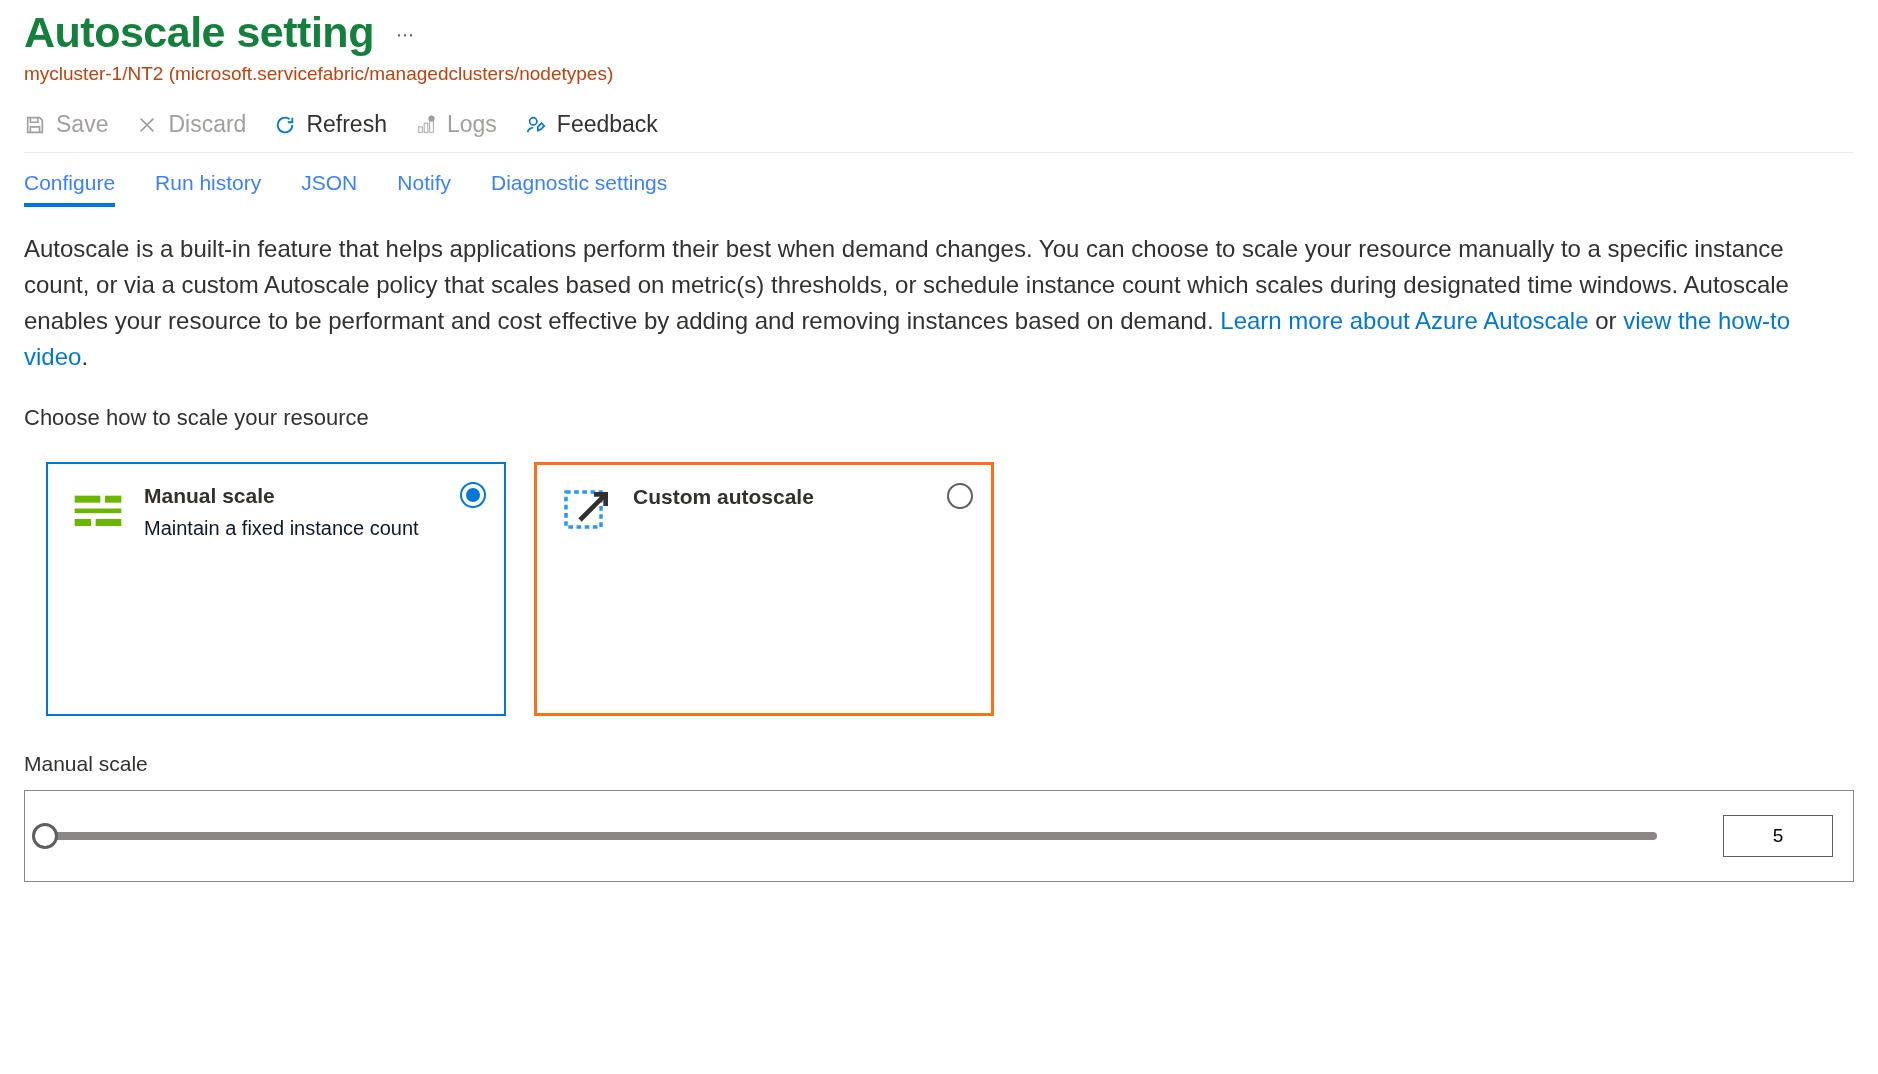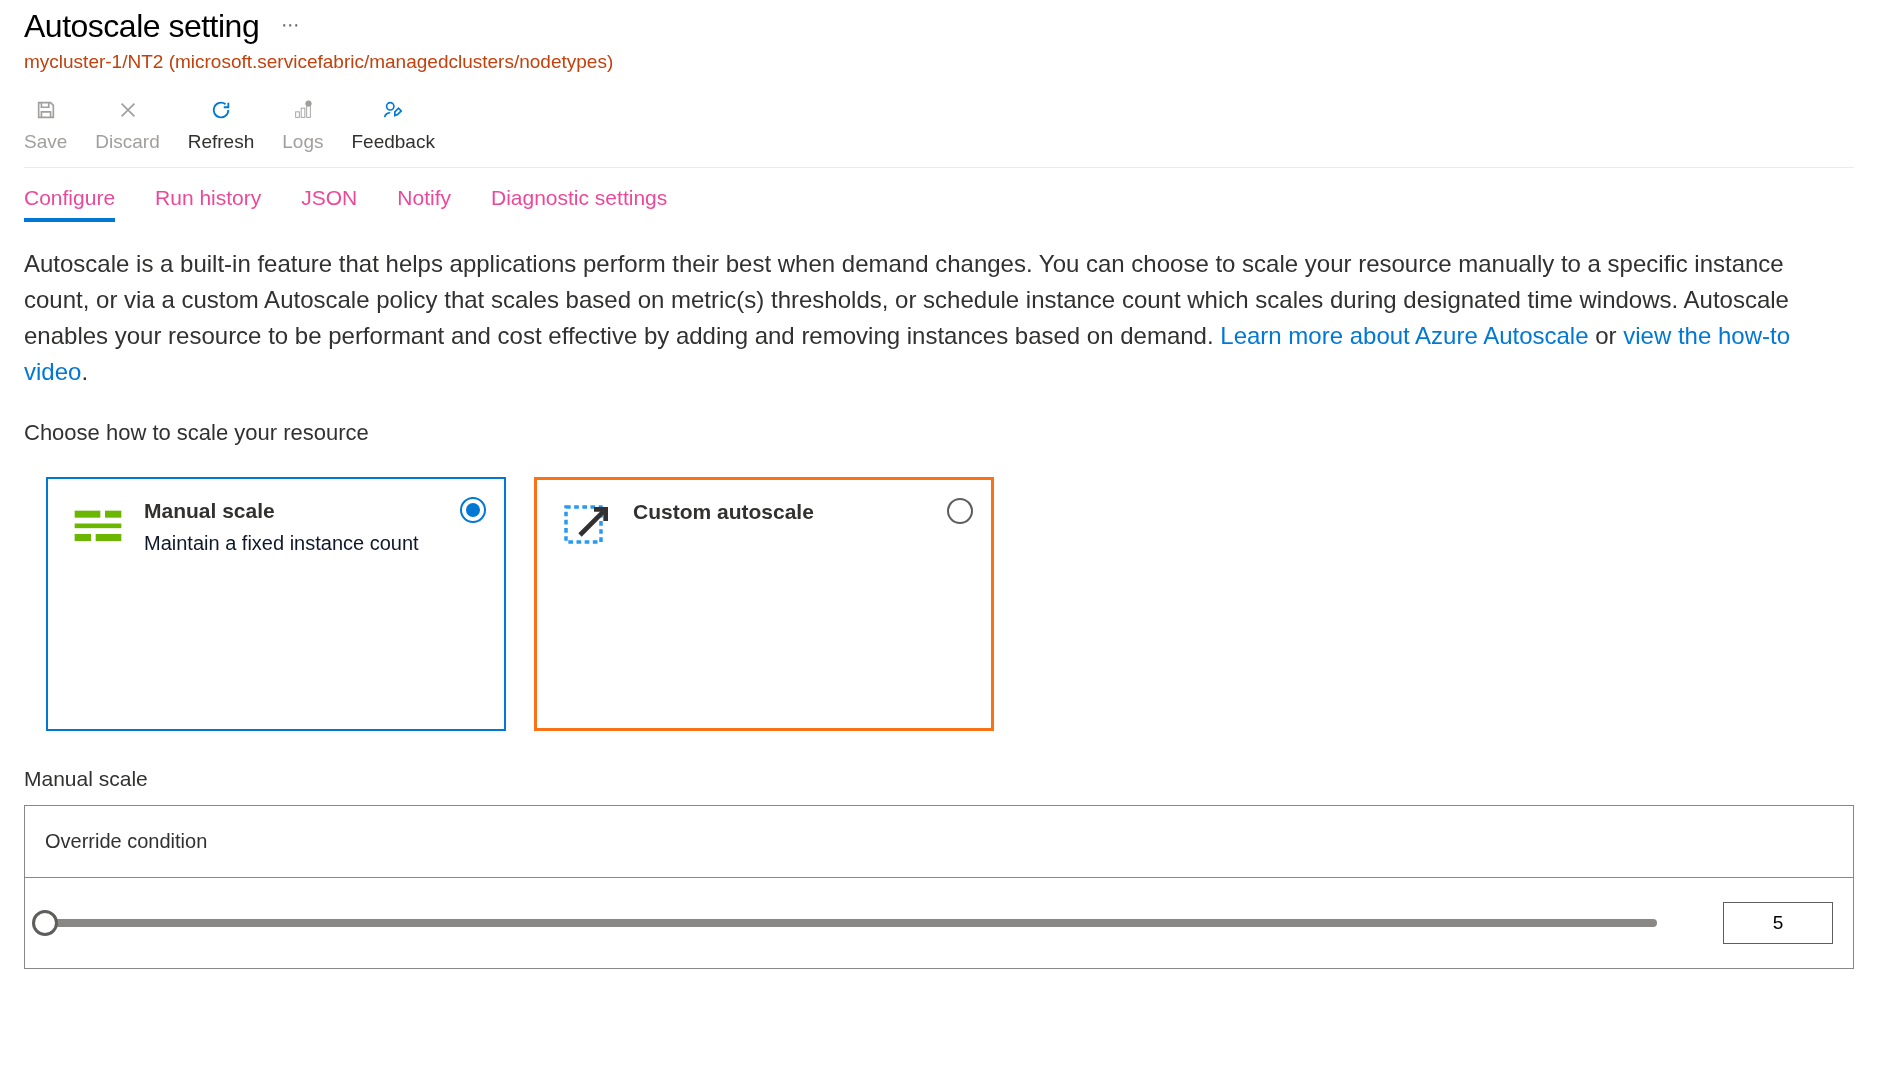--- a/index.html
+++ b/index.html
@@ -4,66 +4,65 @@
   <style>
     * { box-sizing: border-box; margin: 0; padding: 0; }
     body {
       font-family: "Segoe UI", -apple-system, BlinkMacSystemFont, sans-serif;
       background: #fff;
       color: #323130;
       padding: 0 24px 40px 24px;
     }
     .header-row { display: flex; align-items: baseline; gap: 22px; margin-top: 8px; }
     .page-title {
-      font-size: 32px;
-      font-weight: 400;
-      color: #000000;
+      font-size: 43px;
+      font-weight: 700;
+      color: #15803d;
       letter-spacing: -0.5px;
     }
     .more-dots { font-size: 18px; color: #605e5c; letter-spacing: 2px; cursor: pointer; position: relative; top: -6px; }
     .resource-path {
       font-size: 19px;
       color: #c2410c;
       margin-top: 6px;
       margin-bottom: 26px;
     }
     .toolbar {
       display: flex;
       align-items: center;
       gap: 28px;
       padding-bottom: 14px;
       border-bottom: 1px solid #edebe9;
     }
     .toolbar-btn {
       display: inline-flex;
       align-items: center;
       gap: 10px;
-      font-size: 19px;
+      font-size: 23px;
       color: #323130;
       cursor: pointer;
       background: none;
       border: none;
-      flex-direction: column;
     }
     .toolbar-btn.disabled { color: #a19f9d; cursor: default; }
     .toolbar-btn svg { width: 22px; height: 22px; flex-shrink: 0; }
     .disabled svg { stroke: #a19f9d; fill: none; }
     .toolbar-btn .refresh-svg { stroke: #0078d4; }
     .toolbar-btn .feedback-svg { stroke: #0078d4; }
     .tabbar {
       display: flex;
       gap: 40px;
       margin-top: 18px;
       margin-bottom: 24px;
       font-size: 21px;
     }
     .tab {
       padding-bottom: 8px;
       cursor: pointer;
-      color: #ec4899;
+      color: #3b82f6;
     }
     .tab.active {
       border-bottom: 4px solid #0078d4;
       font-weight: 400;
     }
     .description {
       font-size: 24px;
       line-height: 1.5;
       color: #323130;
       margin-bottom: 30px;
@@ -253,23 +252,20 @@
     <div class="opt-text">
       <div class="opt-title">Custom autoscale</div>
     </div>
   </div>
 </div>
 
 <div class="subsection-label">Manual scale</div>
 
 <div class="box">
   <div class="box-row">
-    <span class="row-label">Override condition</span>
-  </div>
-  <div class="box-row">
     <div class="slider-wrap">
       <div class="slider-track">
         <div class="slider-thumb"></div>
       </div>
     </div>
     <input class="count-input" value="5" style="">
   </div>
 </div>
 
 </body></html>

